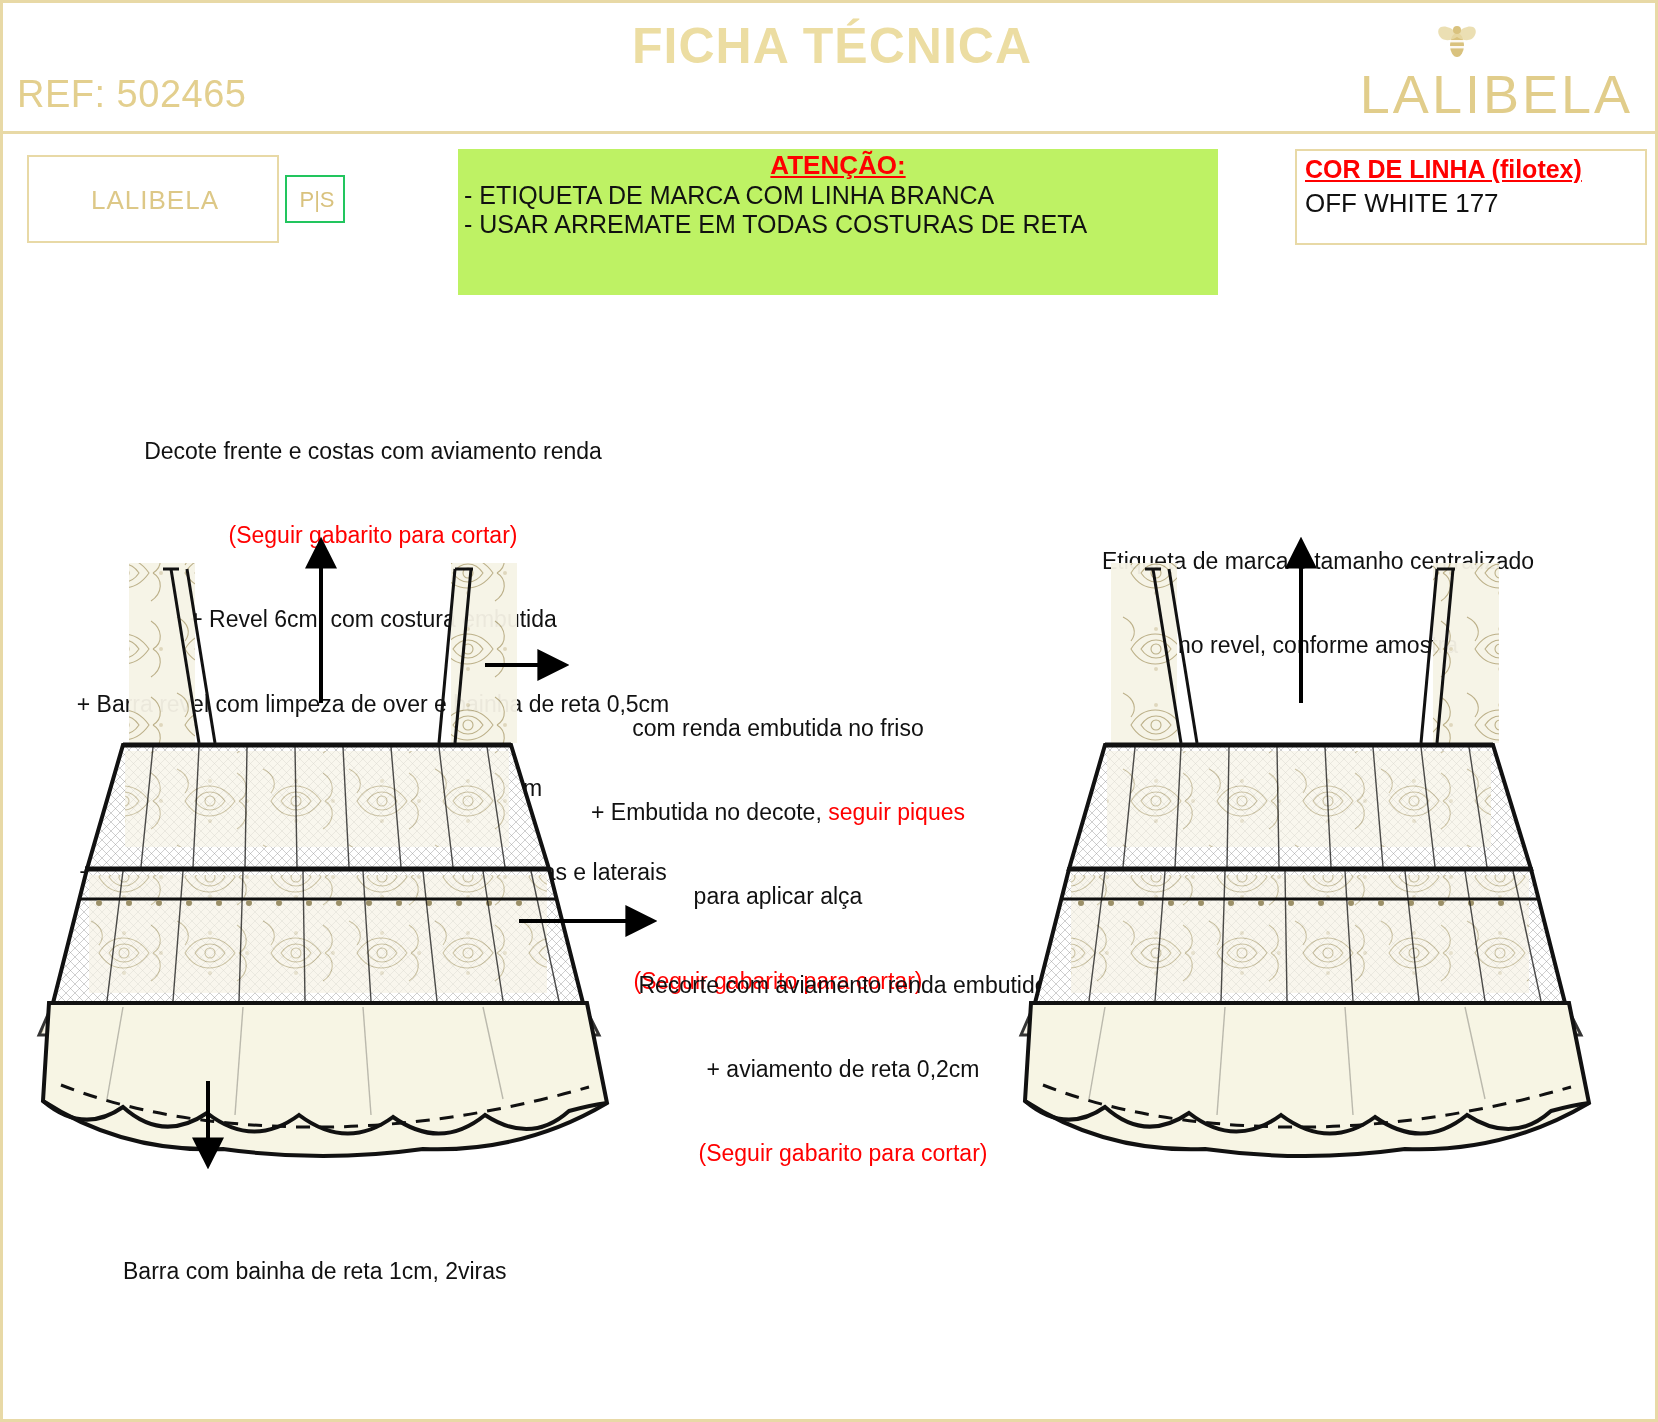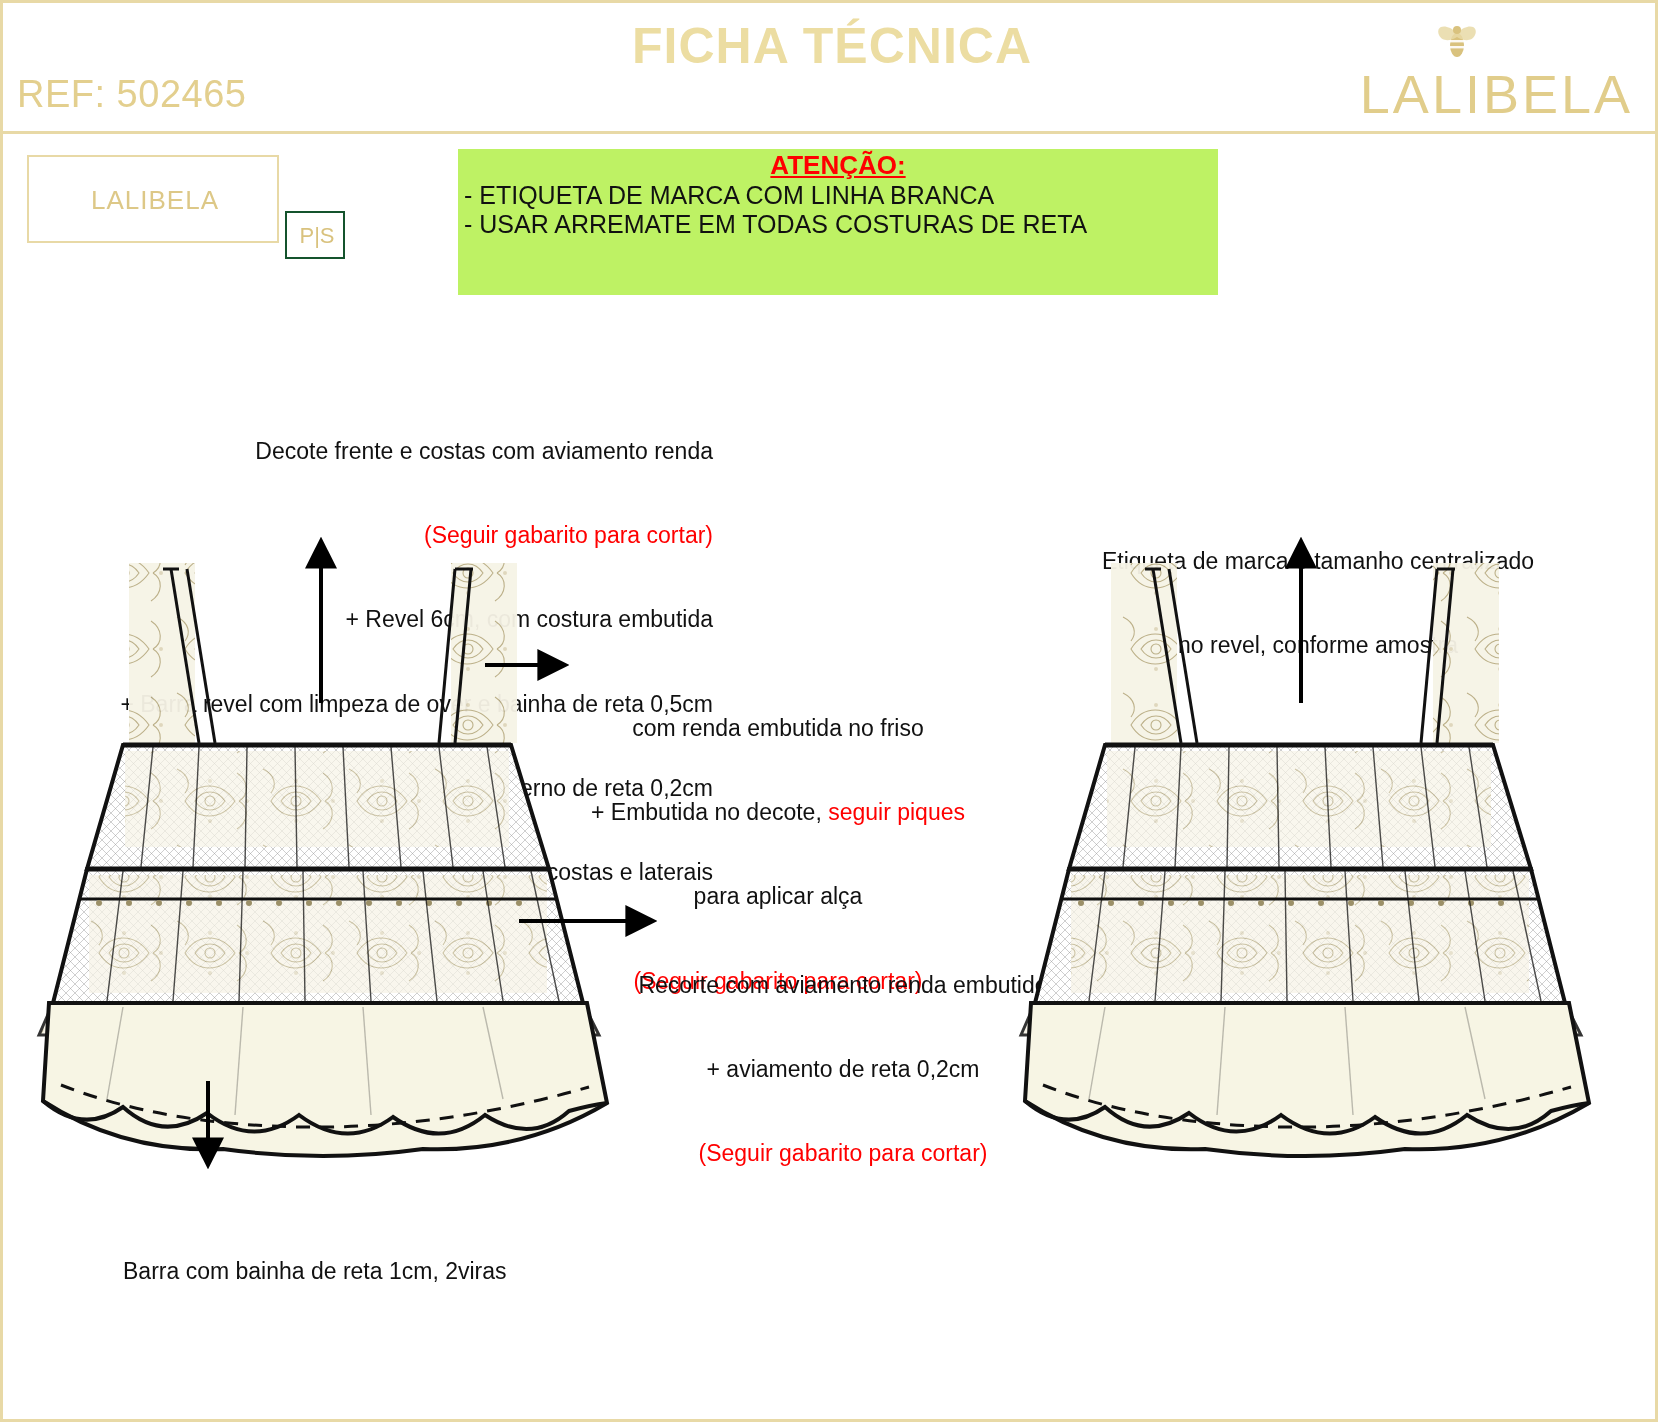--- a/index.html
+++ b/index.html
@@ -85,23 +85,22 @@
     font-size: 26px;
     color: #ddc887;
     letter-spacing: 1px;
   }
   .sizebox {
     position: absolute;
     left: 282px;
     top: 172px;
     width: 60px;
     height: 48px;
-    border: 2px solid #14532d;
+    border: 2px solid #22c55e;
     box-sizing: border-box;
-    margin-top: 36px;
   }
   .sizebox-text {
     position: absolute;
     left: 0;
     top: 10px;
     width: 60px;
     text-align: center;
     font-size: 22px;
     color: #d9c27e;
   }
@@ -166,21 +165,21 @@
     white-space: pre-wrap;
   }
   .note .red {
     color: #ff0000;
   }
 
   .note-front {
     left: 30px;
     top: 378px;
     width: 680px;
-    text-align: right;
+    text-align: center;
   }
   .note-strap {
     left: 565px;
     top: 655px;
     width: 420px;
     text-align: center;
   }
   .note-recorte {
     left: 625px;
     top: 912px;
@@ -235,20 +234,24 @@
   <div class="sizebox">
     <div class="sizebox-text">P|S</div>
   </div>
 
   <div class="attention">
     <div class="attention-title">ATENÇÃO:</div>
     <div class="attention-line">- ETIQUETA DE MARCA COM LINHA BRANCA</div>
     <div class="attention-line">- USAR ARREMATE EM TODAS COSTURAS DE RETA</div>
   </div>
 
+  <div class="threadbox">
+    <div class="threadbox-title">COR DE LINHA (filotex)</div>
+    <div class="threadbox-value">OFF WHITE 177</div>
+  </div>
 
   <div class="note note-front">
     <div>Decote frente e costas com aviamento renda</div>
     <div class="red">(Seguir gabarito para cortar)</div>
     <div>+ Revel 6cm, com costura embutida</div>
     <div>+ Barra revel com limpeza de over e bainha de reta 0,5cm</div>
     <div>+ pesponto interno de reta 0,2cm</div>
     <div>+ Fixar revel com costura de reta, frente, costas e laterais</div>
   </div>
 

